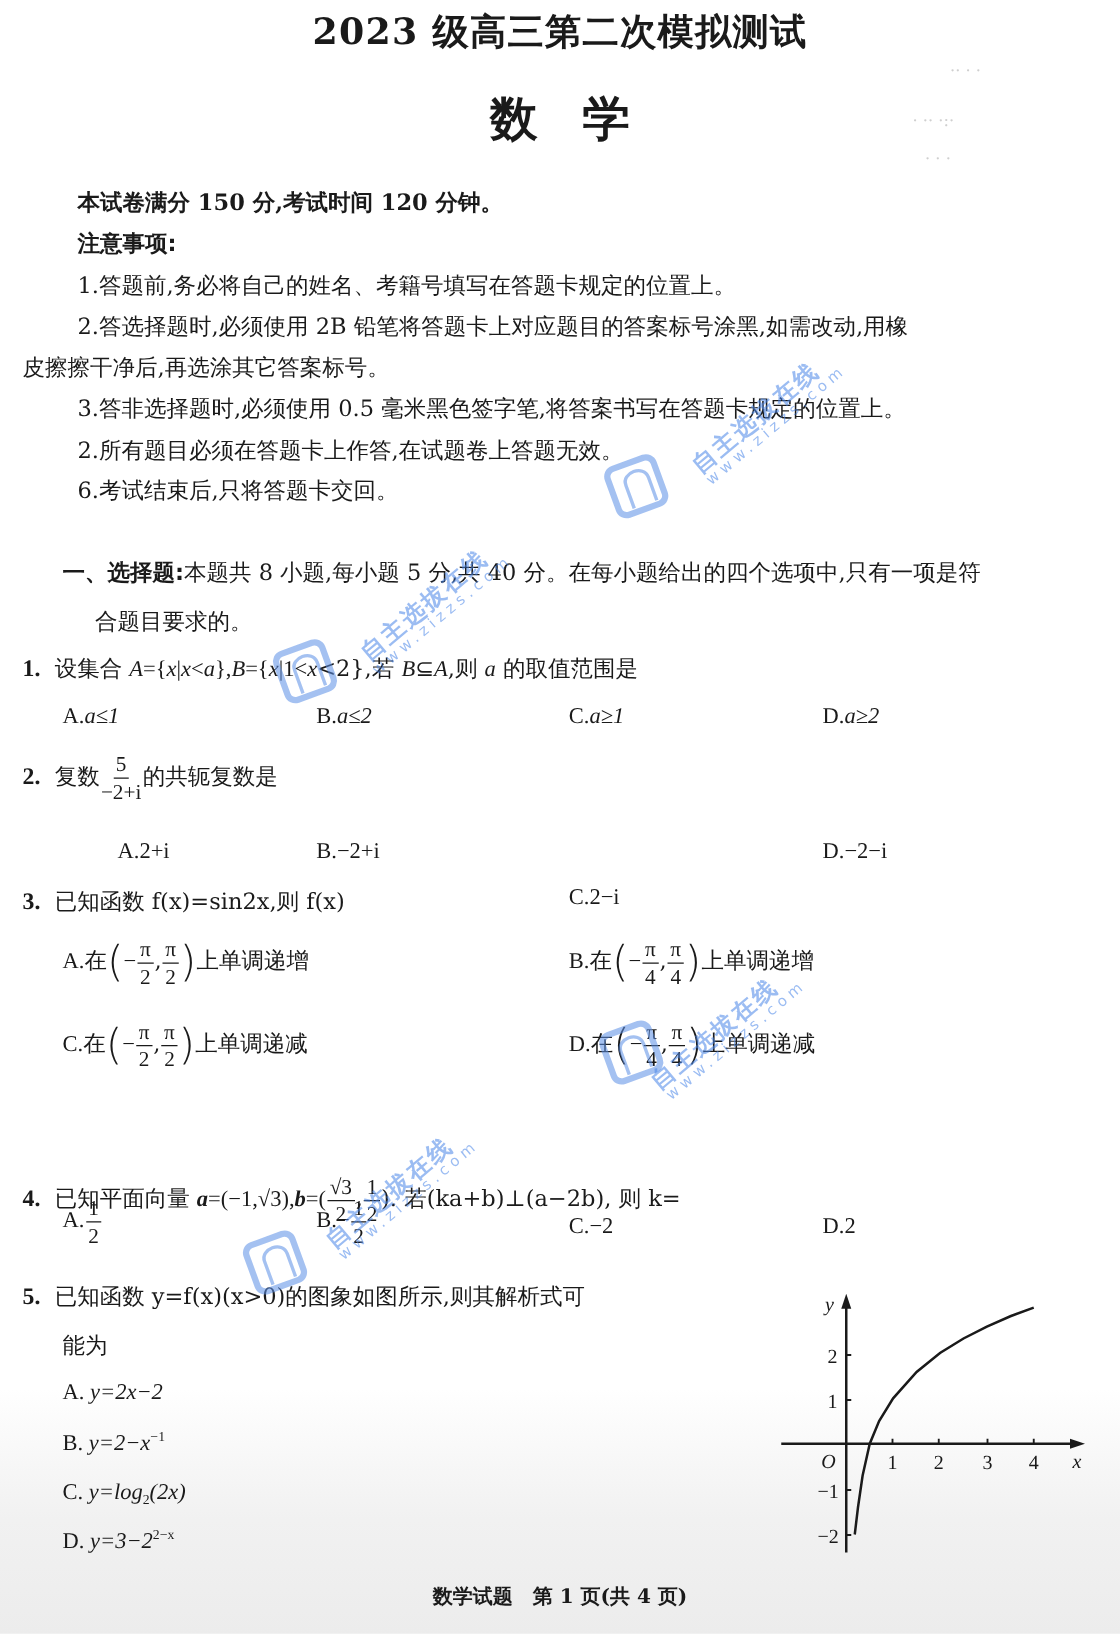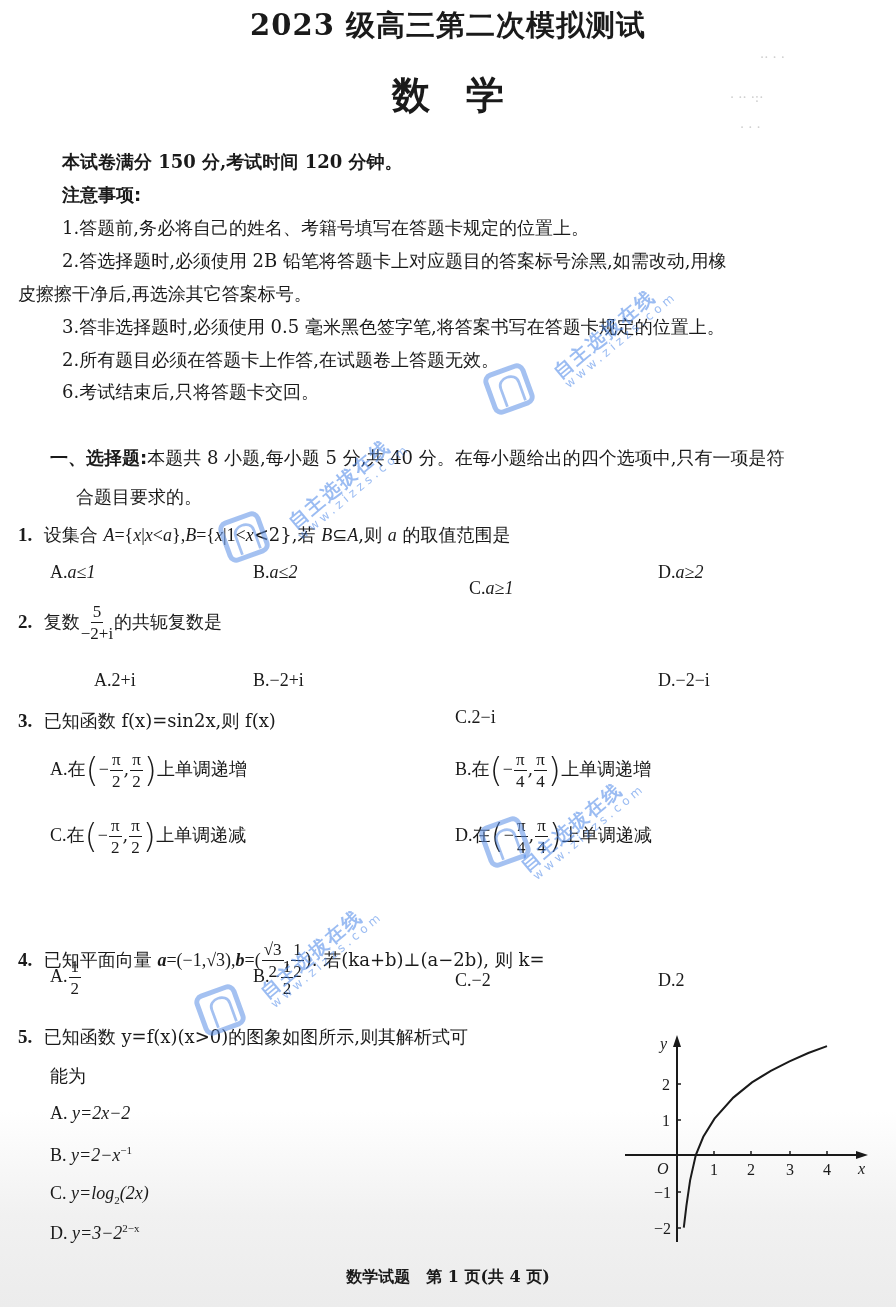--- a/index.html
+++ b/index.html
@@ -59,21 +59,21 @@
   <span class="b" style="font-family:'DejaVu Sans',sans-serif;margin-left:32px;">一、选择题:</span><span>本题共 8 小题,每小题 5 分,共 40 分。在每小题给出的四个选项中,只有一项是符</span>
 </div>
 <div class="abs t" style="top:485px;left:62px;margin-left:14px;">合题目要求的。</div>
 
 <div class="abs t" style="top:523px;left:18px;">
   <span class="qnum">1.</span>&nbsp;
   <span>设集合 </span><i class="v">A</i><span class="mono">={</span><i class="v">x</i><span class="mono">|</span><i class="v">x</i><span class="mono">&lt;</span><i class="v">a</i><span class="mono">},</span><i class="v">B</i><span class="mono">={</span><i class="v">x</i><span class="mono">|1&lt;</span><i class="v">x</i><span>&lt;2},若 </span><i class="v">B</i><span class="mono">⊆</span><i class="v">A</i><span>,则 </span><i class="v">a</i><span> 的取值范围是</span>
 </div>
 <div class="abs opt mono" style="top:562px;left:50px;"><span>A.</span><i>a≤1</i></div>
 <div class="abs opt mono" style="top:562px;left:253px;"><span>B.</span><i>a≤2</i></div>
-<div class="abs opt mono" style="top:562px;left:469px;margin-top:16px;"><span>C.</span><i>a≥1</i></div>
+<div class="abs opt mono" style="top:562px;left:455px;"><span>C.</span><i>a≥1</i></div>
 <div class="abs opt mono" style="top:562px;left:658px;"><span>D.</span><i>a≥2</i></div>
 
 <div class="abs t" style="top:603px;left:18px;">
   <span class="qnum">2.</span>&nbsp;
   <span>复数</span><span class="frac">
       <span class="n">5</span>
       <span class="d">−2+i</span>
     </span><span>的共轭复数是</span>
 </div>
 <div class="abs opt mono" style="top:670px;left:50px;margin-left:44px;"><span>A.</span><span>2+i</span></div>

